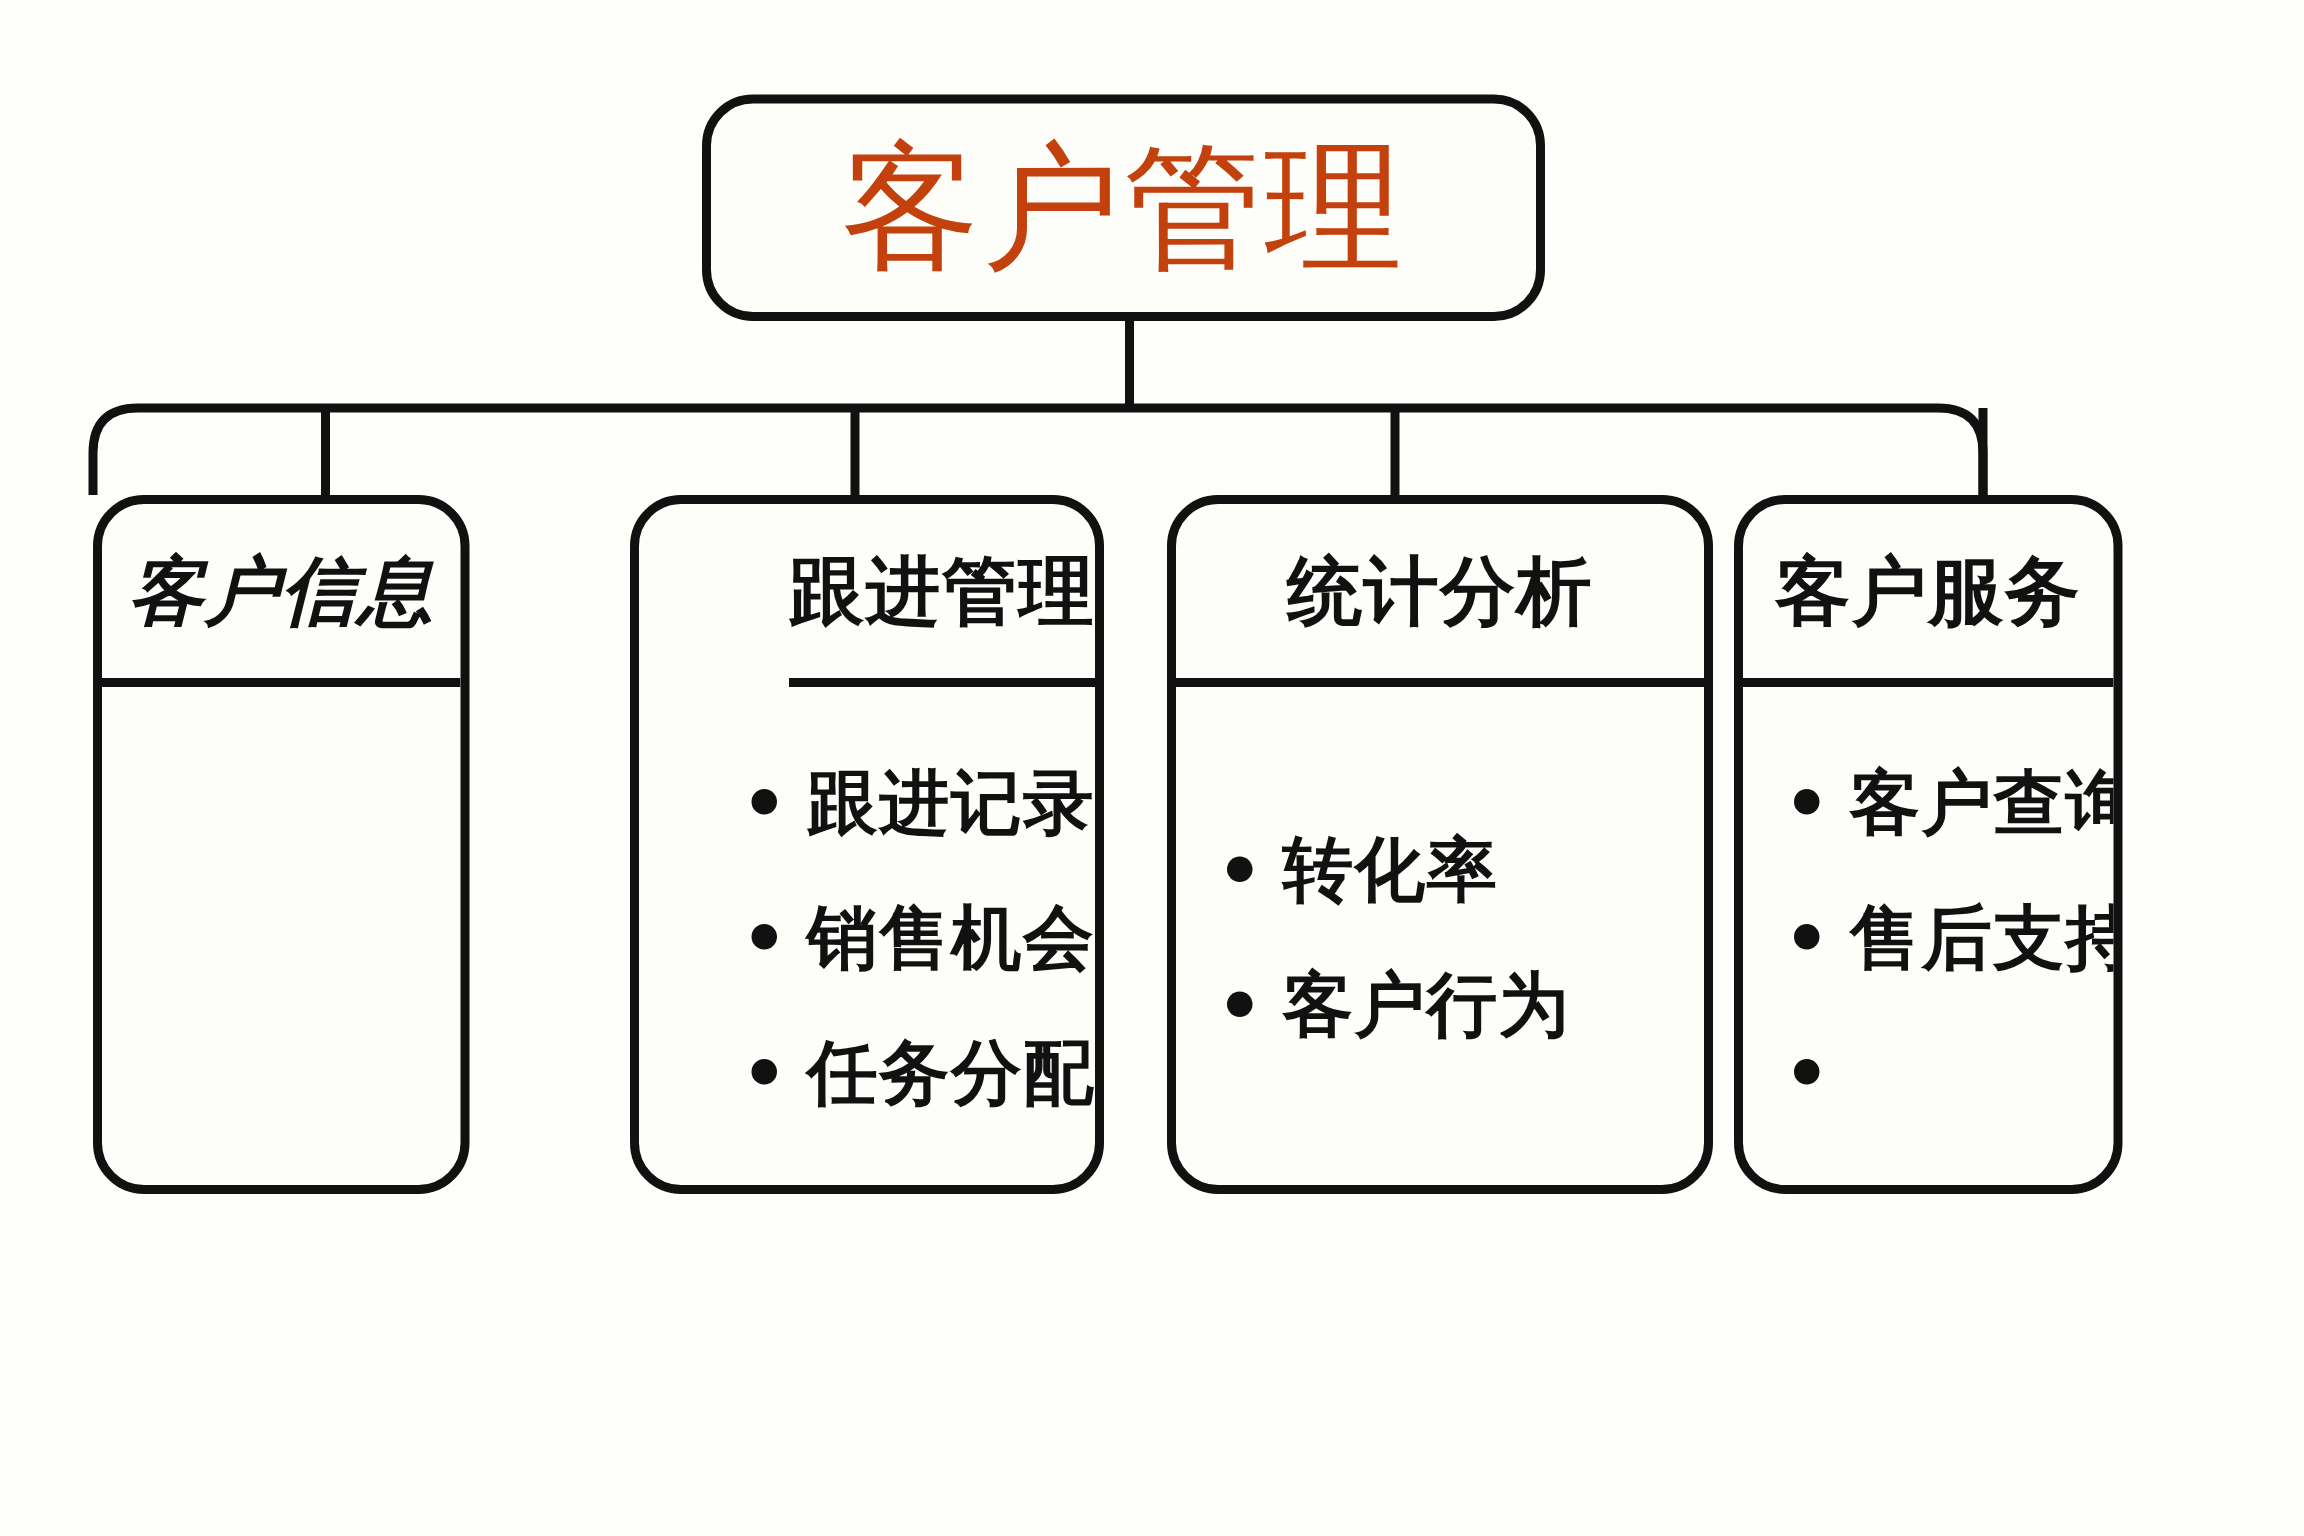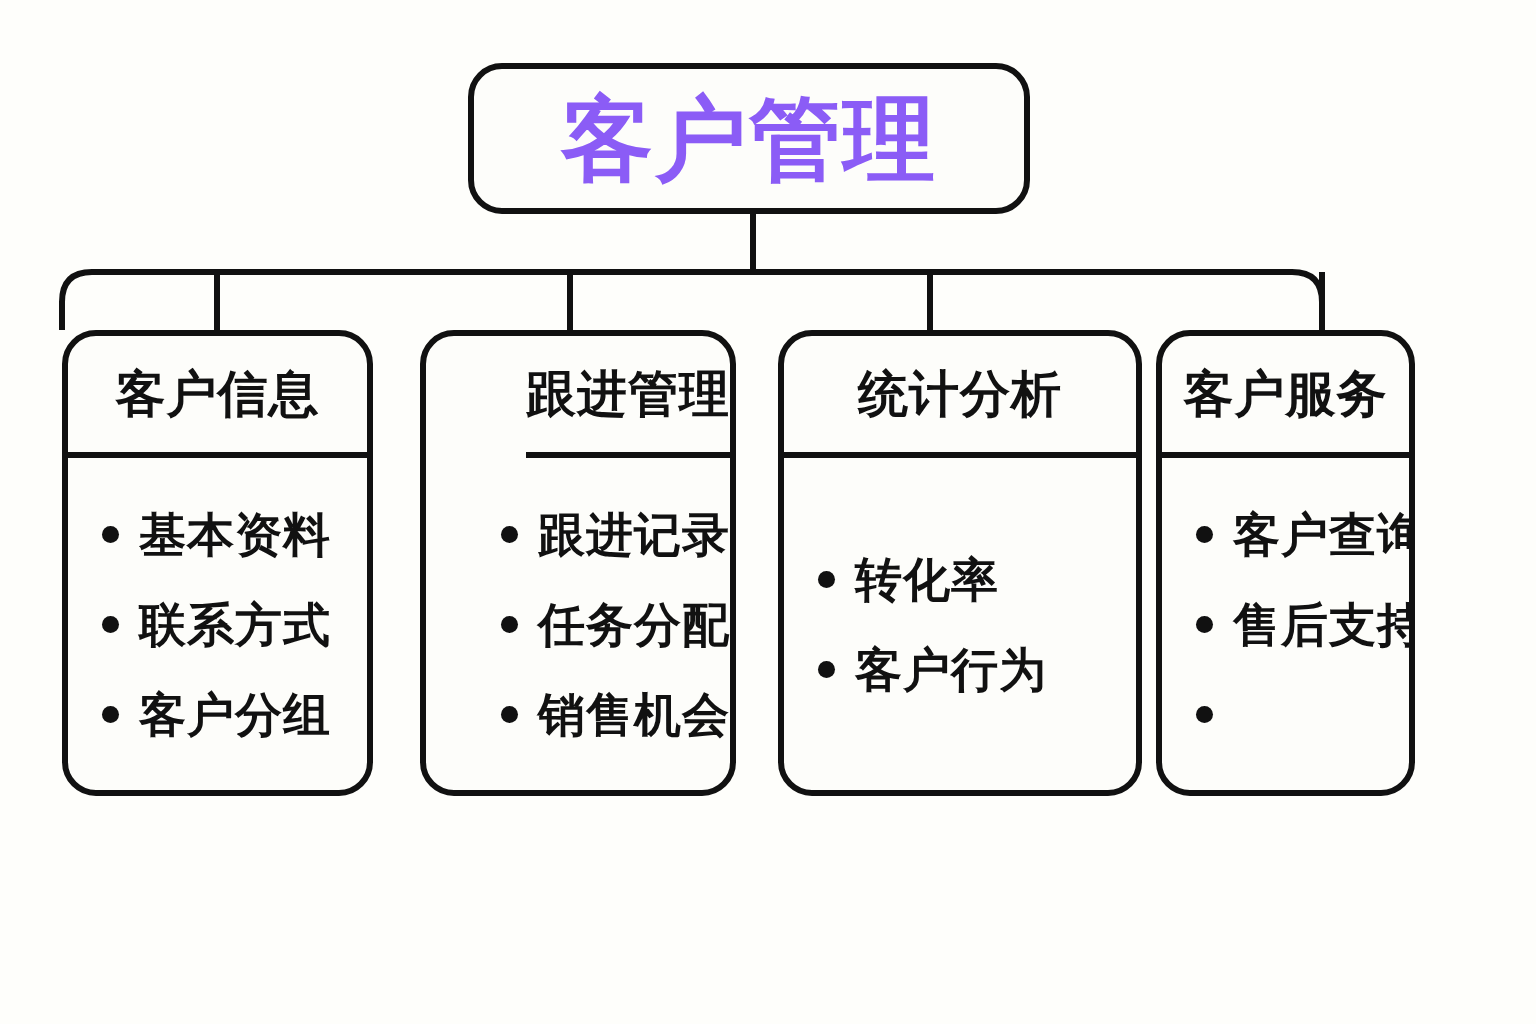--- a/index.html
+++ b/index.html
@@ -45,24 +45,24 @@
     box-sizing: border-box;
     border: 6px solid #111111;
     border-radius: 34px;
     background: #fdfdfa;
     display: flex;
     align-items: center;
     justify-content: center;
   }
   .root-title {
     font-size: 92px;
-    font-weight: bold;
+    font-weight: normal;
     letter-spacing: 2px;
     line-height: 1;
-    color: #8b5cf6;
+    color: #c2410c;
     white-space: nowrap;
   }
   
   .child-node {
     position: absolute;
     top: 330px;
     height: 466px;
     box-sizing: border-box;
     border: 6px solid #111111;
     border-radius: 34px;
@@ -111,21 +111,21 @@
   }
   .bullet-label {
     font-size: 47px;
     font-weight: bold;
     letter-spacing: 1px;
     line-height: 1;
     color: #111111;
     white-space: nowrap;
   }
   
-  #node-0 { left: 62px;   width: 311px; }
+  #node-0 { left: 62px;   width: 251px; font-style: italic; }
   #node-1 { left: 420px;  width: 316px; align-items: flex-end; }
   #node-2 { left: 778px;  width: 364px; }
   #node-3 { left: 1156px; width: 259px; }
 </style>
 </head>
 <body>
 
 <div id="canvas">
 
   <svg id="connectors" viewBox="0 0 1536 1024" width="1536" height="1024" xmlns="http://www.w3.org/2000/svg">
@@ -144,79 +144,65 @@
   </svg>
 
   <div class="root-node">
     <span class="root-title">客户管理</span>
   </div>
 
   <div class="child-node" id="node-0">
     <div class="child-header">
       <span class="child-title">客户信息</span>
     </div>
+  </div>
+
+  <div class="child-node" id="node-1">
+    <div class="child-header">
+      <span class="child-title">跟进管理</span>
+    </div>
     <div class="child-body">
       <div class="bullet-row">
         <span class="bullet-dot"></span>
-        <span class="bullet-label">基本资料</span>
-      </div>
-      <div class="bullet-row">
-        <span class="bullet-dot"></span>
-        <span class="bullet-label">联系方式</span>
-      </div>
-      <div class="bullet-row">
-        <span class="bullet-dot"></span>
-        <span class="bullet-label">客户分组</span>
-      </div>
-    </div>
-  </div>
-
-  <div class="child-node" id="node-1">
-    <div class="child-header">
-      <span class="child-title">跟进管理</span>
+        <span class="bullet-label">跟进记录</span>
+      </div>
+      <div class="bullet-row">
+        <span class="bullet-dot"></span>
+        <span class="bullet-label">销售机会</span>
+      </div>
+      <div class="bullet-row">
+        <span class="bullet-dot"></span>
+        <span class="bullet-label">任务分配</span>
+      </div>
+    </div>
+  </div>
+
+  <div class="child-node" id="node-2">
+    <div class="child-header">
+      <span class="child-title">统计分析</span>
     </div>
     <div class="child-body">
       <div class="bullet-row">
         <span class="bullet-dot"></span>
-        <span class="bullet-label">跟进记录</span>
-      </div>
-      <div class="bullet-row">
-        <span class="bullet-dot"></span>
-        <span class="bullet-label">任务分配</span>
-      </div>
-      <div class="bullet-row">
-        <span class="bullet-dot"></span>
-        <span class="bullet-label">销售机会</span>
-      </div>
-    </div>
-  </div>
-
-  <div class="child-node" id="node-2">
-    <div class="child-header">
-      <span class="child-title">统计分析</span>
+        <span class="bullet-label">转化率</span>
+      </div>
+      <div class="bullet-row">
+        <span class="bullet-dot"></span>
+        <span class="bullet-label">客户行为</span>
+      </div>
+    </div>
+  </div>
+
+  <div class="child-node" id="node-3">
+    <div class="child-header">
+      <span class="child-title">客户服务</span>
     </div>
     <div class="child-body">
       <div class="bullet-row">
         <span class="bullet-dot"></span>
-        <span class="bullet-label">转化率</span>
-      </div>
-      <div class="bullet-row">
-        <span class="bullet-dot"></span>
-        <span class="bullet-label">客户行为</span>
-      </div>
-    </div>
-  </div>
-
-  <div class="child-node" id="node-3">
-    <div class="child-header">
-      <span class="child-title">客户服务</span>
-    </div>
-    <div class="child-body">
-      <div class="bullet-row">
-        <span class="bullet-dot"></span>
         <span class="bullet-label">客户查询</span>
       </div>
       <div class="bullet-row">
         <span class="bullet-dot"></span>
         <span class="bullet-label">售后支持</span>
       </div>
       <div class="bullet-row">
         <span class="bullet-dot"></span>
       </div>
     </div>

